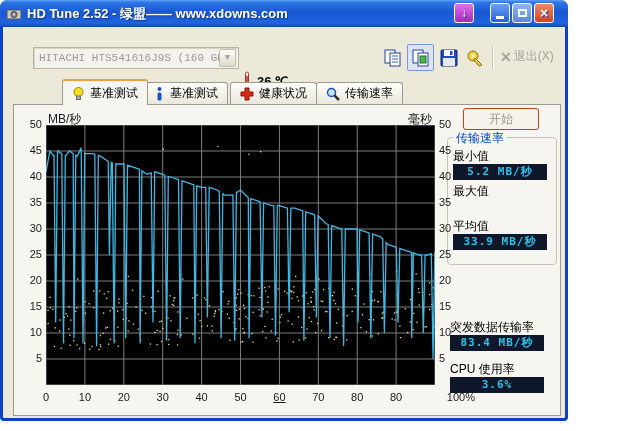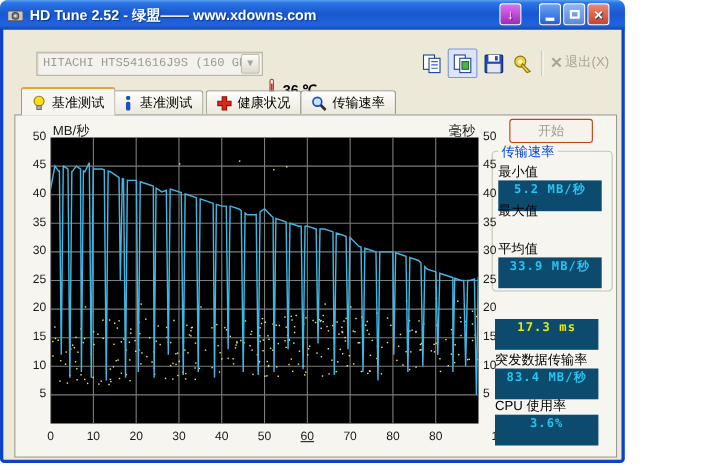--- a/index.html
+++ b/index.html
@@ -33,37 +33,37 @@
   .temp .val{font-weight:bold;font-size:13px;color:#000;}
   .toolbtn{position:absolute;top:17px;width:27px;height:27px;display:flex;align-items:center;justify-content:center;border:1px solid transparent;border-radius:2px;}
   .toolbtn.pressed{border:1px solid #7A96DF;background:#DCE4F8;}
   .sep{position:absolute;left:489px;top:19px;width:2px;height:23px;border-left:1px solid #C9C5B5;border-right:1px solid #fff;}
   .exit{position:absolute;left:497px;top:21px;display:flex;align-items:center;gap:2px;
     color:#A8A49A;font-size:12px;}
   .exit .x{color:#A8A49A;font-weight:bold;font-size:14px;}
   
   .tab{position:absolute;top:55px;height:22px;background:linear-gradient(180deg,#FDFDFB,#EBE8DB);
     border:1px solid #9C9B91;border-bottom:none;border-radius:3px 3px 0 0;display:flex;align-items:center;
-    gap:5px;padding:0 9px;font-size:12px;color:#000;}
+    gap:5px;padding:0 9px;font-size:12px;color:#000;margin-left:43px;}
   .tab.active{top:52px;height:26px;background:#F7F5F0;border-top:2px solid #E8A33C;z-index:5;}
   .panel{position:absolute;left:10px;top:77px;width:548px;height:312px;background:#F7F5F0;
     border:1px solid #9C9B91;z-index:1;}
   
   .plot{position:absolute;left:43px;top:98px;width:389px;height:260px;background:#000;z-index:2;}
   .axis-label{position:absolute;font-size:12px;color:#1a1a1a;z-index:3;}
   .tick{position:absolute;font-size:11px;color:#1a1a1a;z-index:3;}
   
   .start-btn{position:absolute;left:460px;top:81px;width:76px;height:22px;background:#F5F3EB;
     border:1px solid #c2410c;border-radius:3px;color:#A09C8E;font-size:12px;text-align:center;line-height:20px;z-index:3;}
   .groupbox{position:absolute;left:444px;top:110px;width:110px;height:128px;border:1px solid #C6C3B0;
     border-radius:4px;z-index:2;}
   .group-title{position:absolute;left:450px;top:103px;background:#F7F5F0;padding:0 3px;color:#0044D8;
     font-size:12px;z-index:3;}
   .fld-label{position:absolute;font-size:12px;color:#000;z-index:3;}
-  .lcd{position:absolute;width:94px;height:28px;background:#0c4a6e;color:#29C5EE;z-index:3;
+  .lcd{position:absolute;width:94px;height:16px;background:#0f172a;color:#29C5EE;z-index:3;
     font-family:"DejaVu Sans Mono",monospace;font-weight:bold;font-size:11px;text-align:center;line-height:16px;letter-spacing:1px;}
   .lcd.yellow{color:#E8E800;}
 </style>
 </head>
 <body>
 
 <div class="window">
 
   <div class="titlebar">
     <svg class="app-icon" viewBox="0 0 16 16">
@@ -554,21 +554,20 @@
     <div class="group-title">传输速率</div>
 
     <div class="fld-label" style="left:450px;top:121px">最小值</div>
     <div class="lcd" style="left:450px;top:137px">5.2 MB/秒</div>
 
     <div class="fld-label" style="left:450px;top:156px">最大值</div>
 
     <div class="fld-label" style="left:450px;top:191px">平均值</div>
     <div class="lcd" style="left:450px;top:207px">33.9 MB/秒</div>
 
-    <div class="lcd yellow" style="left:447px;top:263px">17.3 ms</div>
 
     <div class="fld-label" style="left:447px;top:292px">突发数据传输率</div>
     <div class="lcd" style="left:447px;top:308px">83.4 MB/秒</div>
 
     <div class="fld-label" style="left:447px;top:334px">CPU 使用率</div>
     <div class="lcd" style="left:447px;top:350px">3.6%</div>
 
   </div>
 </div>
 

